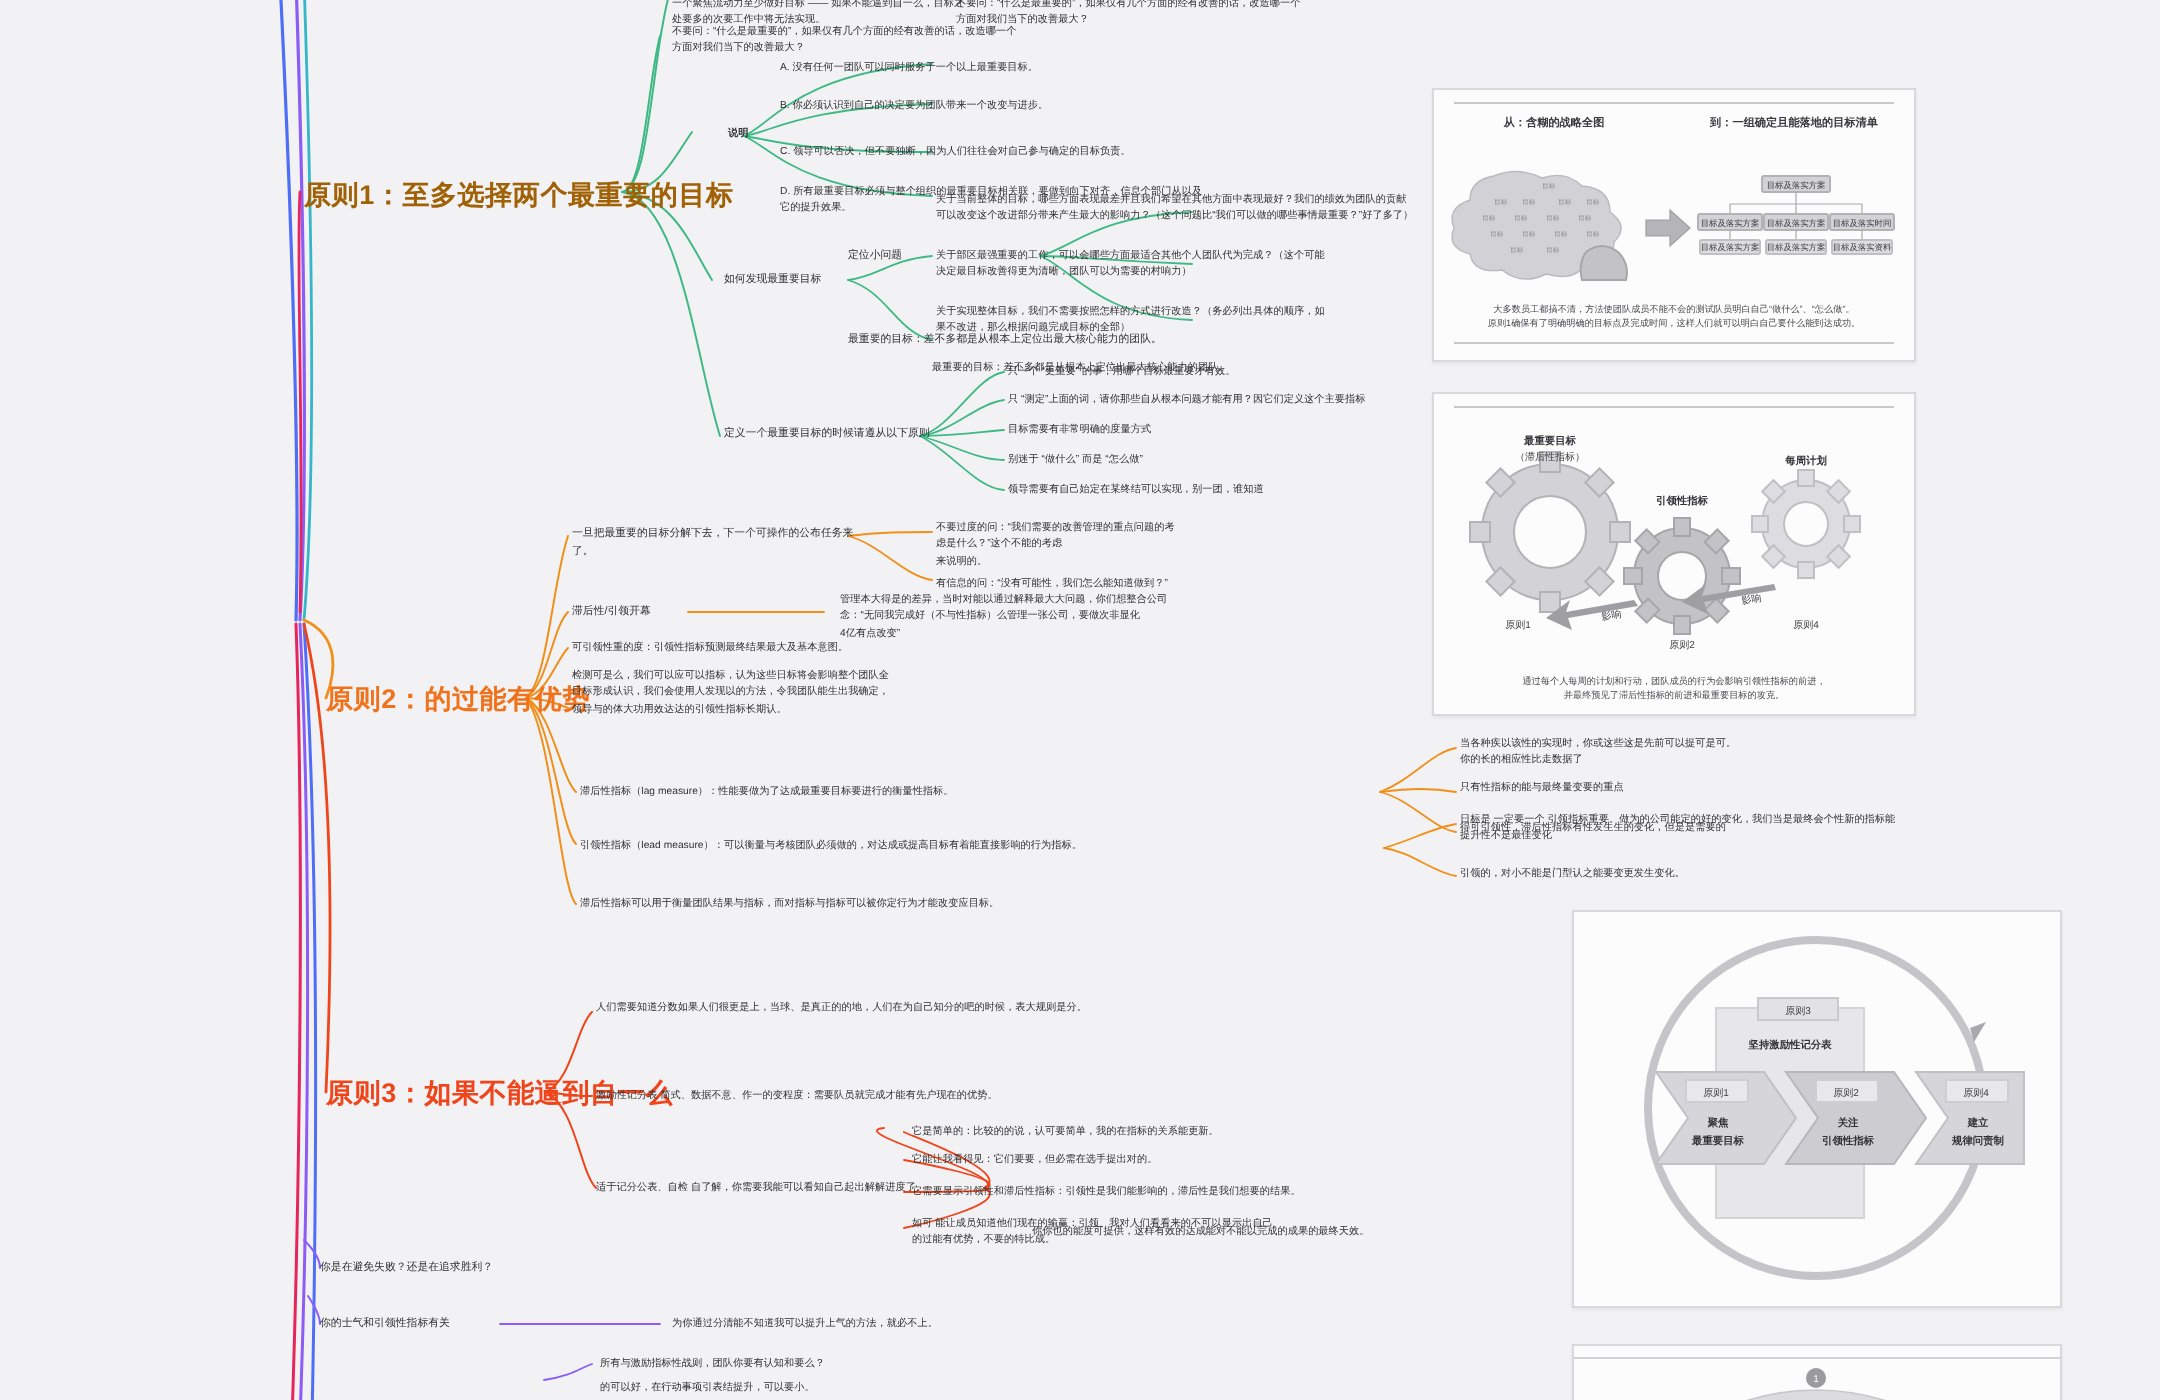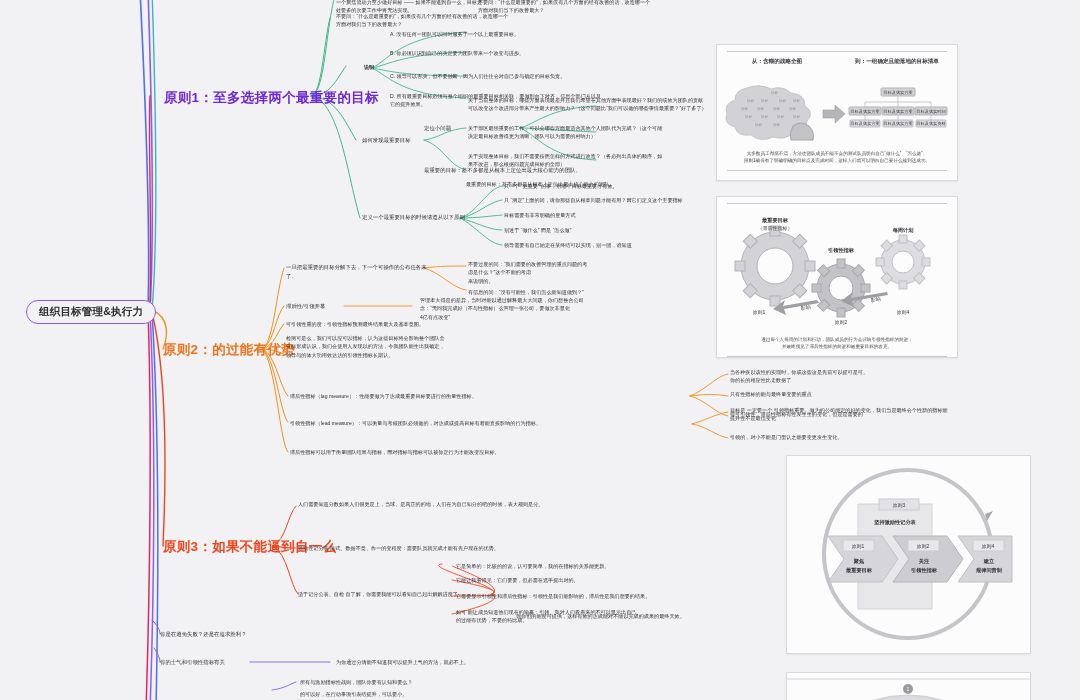--- a/index.html
+++ b/index.html
@@ -17,21 +17,21 @@
     padding:4px 12px;border:1.6px solid #8b5cf6;border-radius:14px;
     background:#f2f2f4;font-size:10.5px;color:#2b2b2b;font-weight:700;
     white-space:nowrap;letter-spacing:.2px;
   }
 
   
   .principle{
     position:absolute;white-space:nowrap;font-weight:700;
     font-size:13.5px;letter-spacing:.3px;
   }
-  .p1{left:164px;top:89px;color:#6d28d9;}
+  .p1{left:152px;top:89px;color:#a16207;}
   .p2{left:163px;top:341px;color:#f0731b;}
   .p3{left:163px;top:538px;color:#f0451b;}
 
   
   .leaf{
     position:absolute;font-size:5.1px;line-height:1.62;
     color:#2f2f33;white-space:pre-line;letter-spacing:.02px;
   }
   .leaf.mid{font-size:5.4px;}
   .leaf.bold{font-weight:700;}
@@ -137,21 +137,20 @@
       <path d="M492 594 C 508 596 452 596 452 596" stroke="#f0451b" stroke-width=".9"></path>
       <path d="M492 594 C 508 602 452 614 452 614" stroke="#f0451b" stroke-width=".9"></path>
 
       <path d="M152 620 C 158 626 160 630 160 634" stroke="#8b5cf6" stroke-width="1"></path>
       <path d="M154 648 C 158 654 160 658 160 662" stroke="#8b5cf6" stroke-width="1"></path>
       <path d="M250 662 L 330 662" stroke="#8b5cf6" stroke-width=".9"></path>
       <path d="M272 690 C 286 688 290 684 296 682" stroke="#8b5cf6" stroke-width=".9"></path>
     </g>
   </svg>
 
-  <div class="root-node">组织目标管理&amp;执行力</div>
 
   <div class="principle p1">原则1：至多选择两个最重要的目标</div>
   <div class="principle p2">原则2：的过能有优势</div>
   <div class="principle p3">原则3：如果不能逼到自一么</div>
 
   <div class="leaf" style="left:336px;top:-2px;width:150px;">一个聚焦流动力至少做好目标  ——  如果不能逼到自一么，目标之处要多的次要工作中将无法实现。</div>
   <div class="leaf" style="left:478px;top:-2px;width:180px;">不要问：“什么是最重要的”，如果仅有几个方面的经有改善的话，改造哪一个
 方面对我们当下的改善最大？</div>
   <div class="leaf" style="left:336px;top:12px;width:200px;">不要问：“什么是最重要的”，如果仅有几个方面的经有改善的话，改造哪一个
 方面对我们当下的改善最大？</div>

